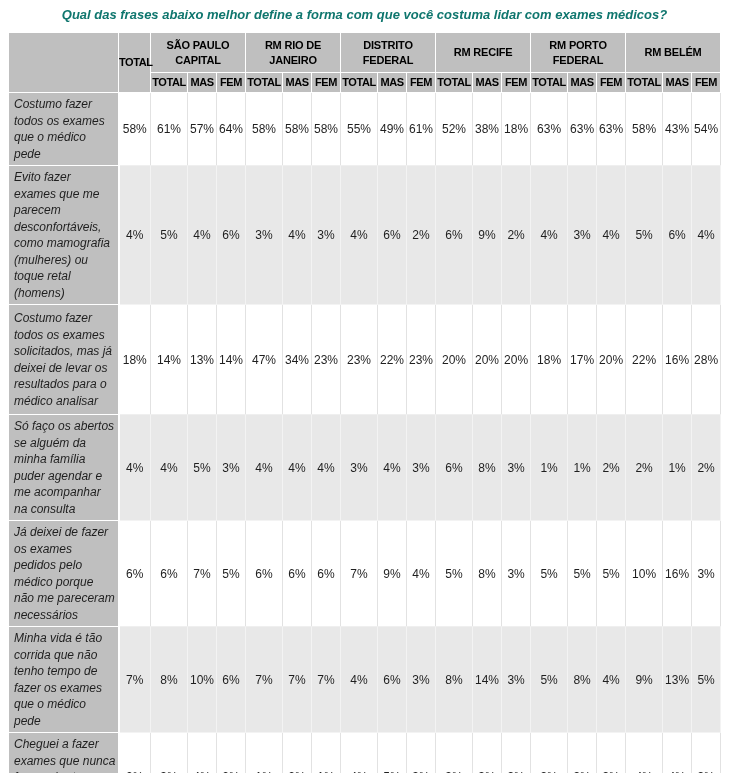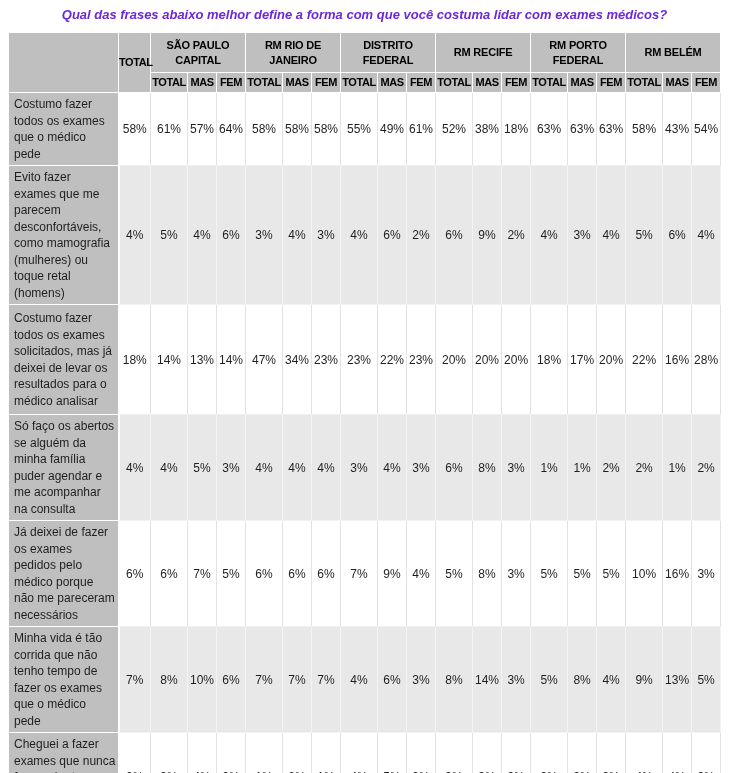--- a/index.html
+++ b/index.html
@@ -7,21 +7,21 @@
     width:729px;height:773px;background:#ffffff;
     font-family:"Liberation Sans", sans-serif;
     -webkit-font-smoothing:antialiased;
   }
   .page-title{
     margin:7px 4px 10px 4px;
     text-align:center;
     font-size:13px;
     font-weight:bold;
     font-style:italic;
-    color:#6d28d9;
+    color:#0f766e;
   }
   table.survey{
     border-collapse:collapse;
     table-layout:fixed;
     margin-left:8px;
     width:712px;
   }
   th,td{padding:0;vertical-align:middle;}
   thead th{
     background:#bfbfbf;
@@ -43,20 +43,21 @@
   tbody th.row-label{
     background:#bfbfbf;
     color:#1f1f1f;
     font-size:12px;
     font-weight:normal;
     text-align:left;
     line-height:16.5px;
     padding:3px 2px 3px 5px;
     border:1px solid #ffffff;
     border-right:2px solid #ffffff;
+    font-style:italic;
   }
   tbody td{
     font-size:12px;
     color:#1f1f1f;
     text-align:center;
     background:#ffffff;
     border-right:1px solid #e2e2e2;
     border-bottom:1px solid #efefef;
   }
   tbody tr.stripe td{

